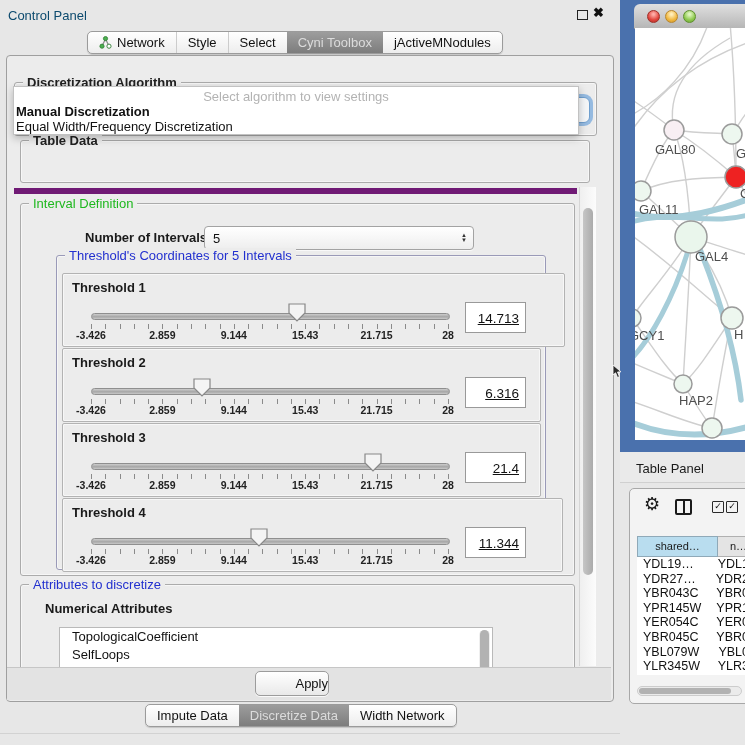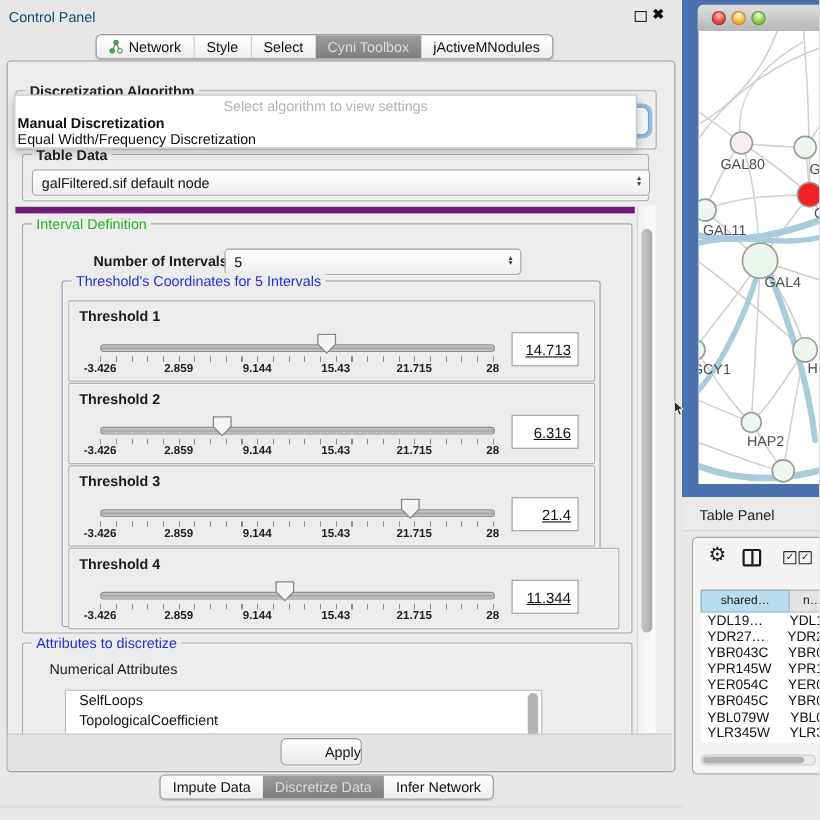--- a/index.html
+++ b/index.html
@@ -156,47 +156,40 @@
   <div class="abs" id="algo-combo-behind"></div>
 
   <div class="abs" id="algo-popup">
     <div class="ph">Select algorithm to view settings</div>
     <div class="opt bold">Manual Discretization</div>
     <div class="opt">Equal Width/Frequency Discretization</div>
   </div>
 
   <div class="groupbox" style="left:20px;top:140px;width:568px;height:41px;">
     <span class="group-title t-dark">Table Data</span>
-    <div class="combo" style="left:8px;top:13px;width:552px;height:22px;">
-      <span>galFiltered.sif default node</span>
-      <span class="stepper">
-        <span>▲</span>
-        <span>▼</span>
-      </span>
-    </div>
   </div>
 
   <div class="abs" id="scrollpane">
 
     <div class="groupbox" style="left:6px;top:9px;width:553px;height:371px;">
       <span class="group-title t-green">Interval Definition</span>
 
       <div class="abs" style="left:64px;top:26px;font-size:13px;font-weight:700;">Number of Intervals</div>
       <div class="combo" style="left:183px;top:22px;width:260px;height:22px;">
         <span>5</span>
         <span class="stepper">
           <span>▲</span>
           <span>▼</span>
         </span>
       </div>
 
       <div class="groupbox" style="left:35px;top:51px;width:488px;height:313px;border-color:#9a9ab8;">
         <span class="group-title t-blue">Threshold's Coordinates for 5 Intervals</span>
 
-        <div class="threshold-panel" style="top:17px;">
+        <div class="threshold-panel" style="top:17px;padding-left:24px;">
           <div class="th-label">Threshold 1</div>
           <div class="slider-track"></div>
           <svg class="slider-thumb" width="18" height="19" viewBox="0 0 18 19" style="left: 225.059px;">
             <path d="M1,1 L17,1 L17,10 L9,18 L1,10 Z" fill="#f4f4f4" stroke="#878787" stroke-width="1.2"></path>
             </svg>
           <div class="minor-ticks"></div>
           <div class="tick-labels">
               <span style="left: 0%;">-3.426</span>
               <span style="left: 20%;">2.859</span>
               <span style="left: 40%;">9.144</span>
@@ -258,48 +251,48 @@
               <span style="left: 80%;">21.715</span>
               <span style="left: 100%;">28</span>
             </div>
           <div class="th-value">11.344</div>
         </div>
       </div>
     </div>
 
     <div class="groupbox" style="left:6px;top:390px;width:553px;height:130px;">
       <span class="group-title t-blue">Attributes to discretize</span>
-      <div class="abs" style="left:24px;top:16px;font-size:13px;font-weight:400;">Numerical Attributes</div>
+      <div class="abs" style="left:24px;top:16px;font-size:13px;font-weight:700;">Numerical Attributes</div>
       <div id="attr-list">
         <div id="attr-vscroll">
             <div class="thumb"></div>
           </div>
-      <div class="attr-item">SelfLoops</div>
-          <div class="attr-item">TopologicalCoefficient</div>
+      <div class="attr-item">TopologicalCoefficient</div>
+          <div class="attr-item">SelfLoops</div>
           <div class="attr-item">BetweennessCentrality</div>
         </div>
     </div>
   </div>
 
   <div class="abs" id="main-vscroll">
     <div class="thumb"></div>
   </div>
 
   <div class="abs" id="apply-bar"></div>
   <div class="abs" id="apply-btn">Apply</div>
 
   <div class="abs seg" style="left:145px;top:704px;">
     <div class="tab">
         <span>Impute Data</span>
       </div>
     <div class="tab active">
         <span>Discretize Data</span>
       </div>
     <div class="tab">
-        <span>Infer Network</span>
+        <span>Width Network</span>
       </div>
   </div>
   <div class="abs" id="bottom-divider"></div>
 
   <div class="abs" id="net-frame"></div>
   <div class="abs" id="net-titlebar">
     <div class="light" id="light-red"></div>
     <div class="light" id="light-yellow"></div>
     <div class="light" id="light-green"></div>
   </div>

